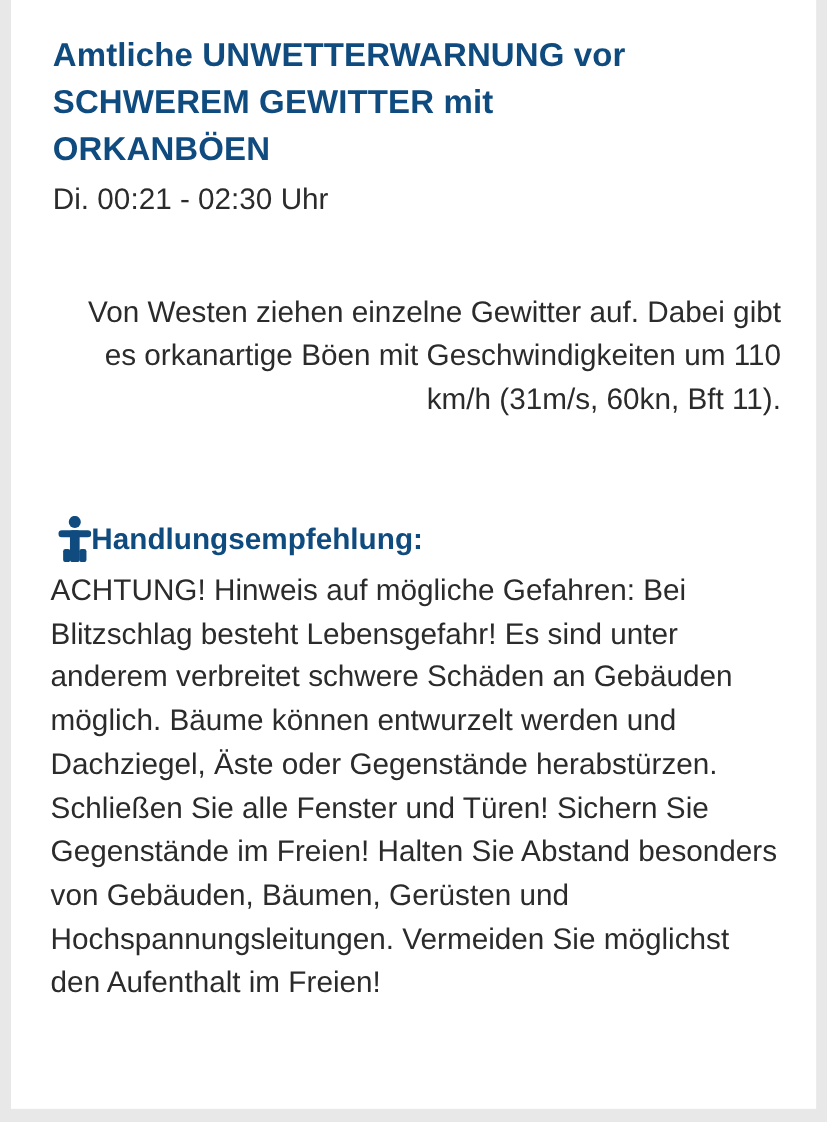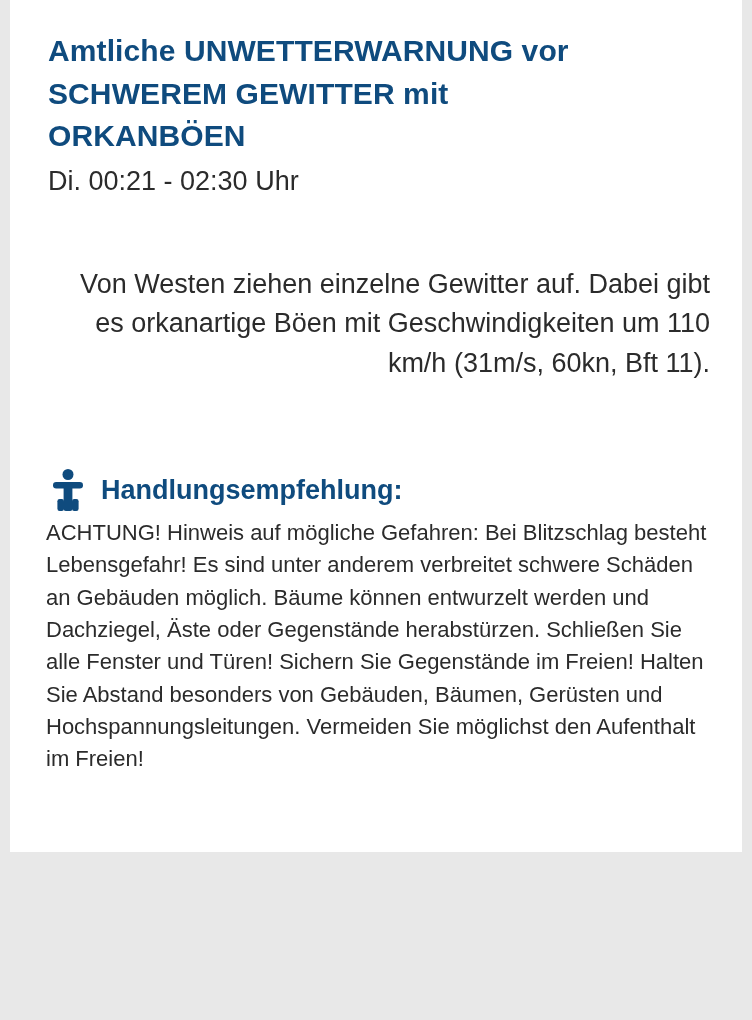--- a/index.html
+++ b/index.html
@@ -18,21 +18,21 @@
     width: 752px;
     height: 1020px;
     box-sizing: border-box;
     background: #e8e8e8;
   }
   .card {
     position: absolute;
     left: 10px;
     top: 0;
     width: 732px;
-    height: 852px;
+    height: 1008px;
     background: #ffffff;
     box-sizing: border-box;
     padding: 30px 32px 12px 38px;
     overflow: hidden;
   }
   .warning-title {
     color: #0f4b7e;
     font-size: 30px;
     font-weight: bold;
     line-height: 1.42;
@@ -51,38 +51,37 @@
     color: #2b2b2b;
     font-size: 27px;
     line-height: 1.46;
     margin: 66px 0 0 0;
     max-width: 690px;
     text-align: right;
   }
   .recommend-head {
     display: flex;
     align-items: center;
-    gap: 18px;
     margin-top: 86px;
   }
   .person-icon {
     width: 30px;
     height: 42px;
     flex: 0 0 auto;
     display: block;
     margin-left: 5px;
   }
   .recommend-label {
     color: #0f4b7e;
     font-size: 27px;
     font-weight: bold;
   }
   .recommend-text {
     color: #2b2b2b;
-    font-size: 22px;
+    font-size: 27px;
     line-height: 1.47;
     margin: 6px 0 16px -2px;
     max-width: 700px;
   }
 </style>
 </head>
 <body>
 
 <div class="screen">
   <div class="card">

